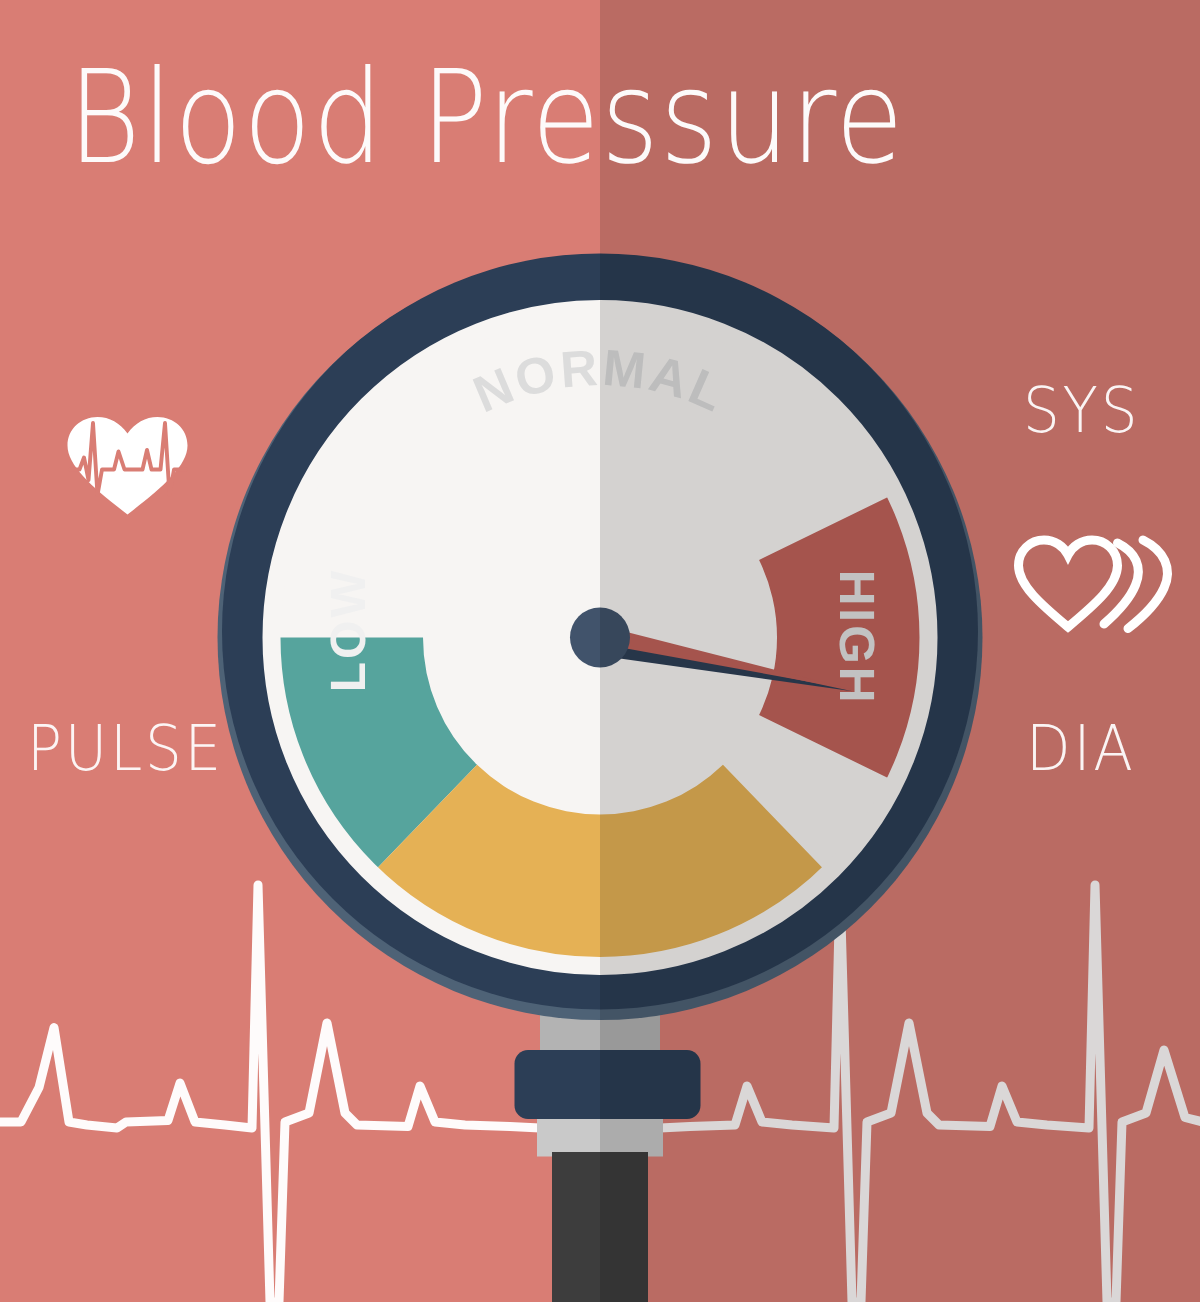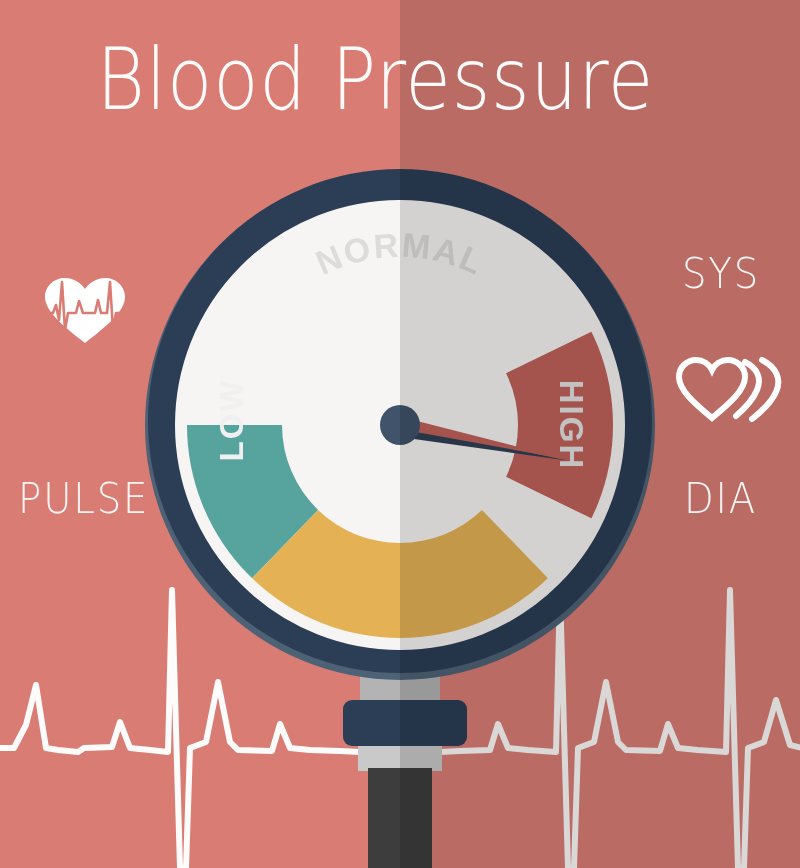--- a/index.html
+++ b/index.html
@@ -7,21 +7,21 @@
   body{
     width:800px;height:868px;overflow:hidden;
     font-family:"Liberation Sans","DejaVu Sans",sans-serif;
     background:#D97D74;
   }
   #stage{position:relative;width:800px;height:868px;overflow:hidden;background:#D97D74;}
   #art{position:absolute;left:0;top:0;width:800px;height:868px;}
 
   
   .title-wrap{
-    position:absolute;left:0;top:36px;width:700px;text-align:right;
+    position:absolute;left:0;top:36px;width:700px;text-align:left;
     pointer-events:none;
   }
   .title-wrap .t{
     display:inline-block;
     font-family:"DejaVu Sans","Liberation Sans",sans-serif;
     font-size:86px;line-height:1;font-weight:100;
     letter-spacing:1px;
     color:#FFFFFF;
     -webkit-text-stroke:0;
     transform:scaleX(0.86);

